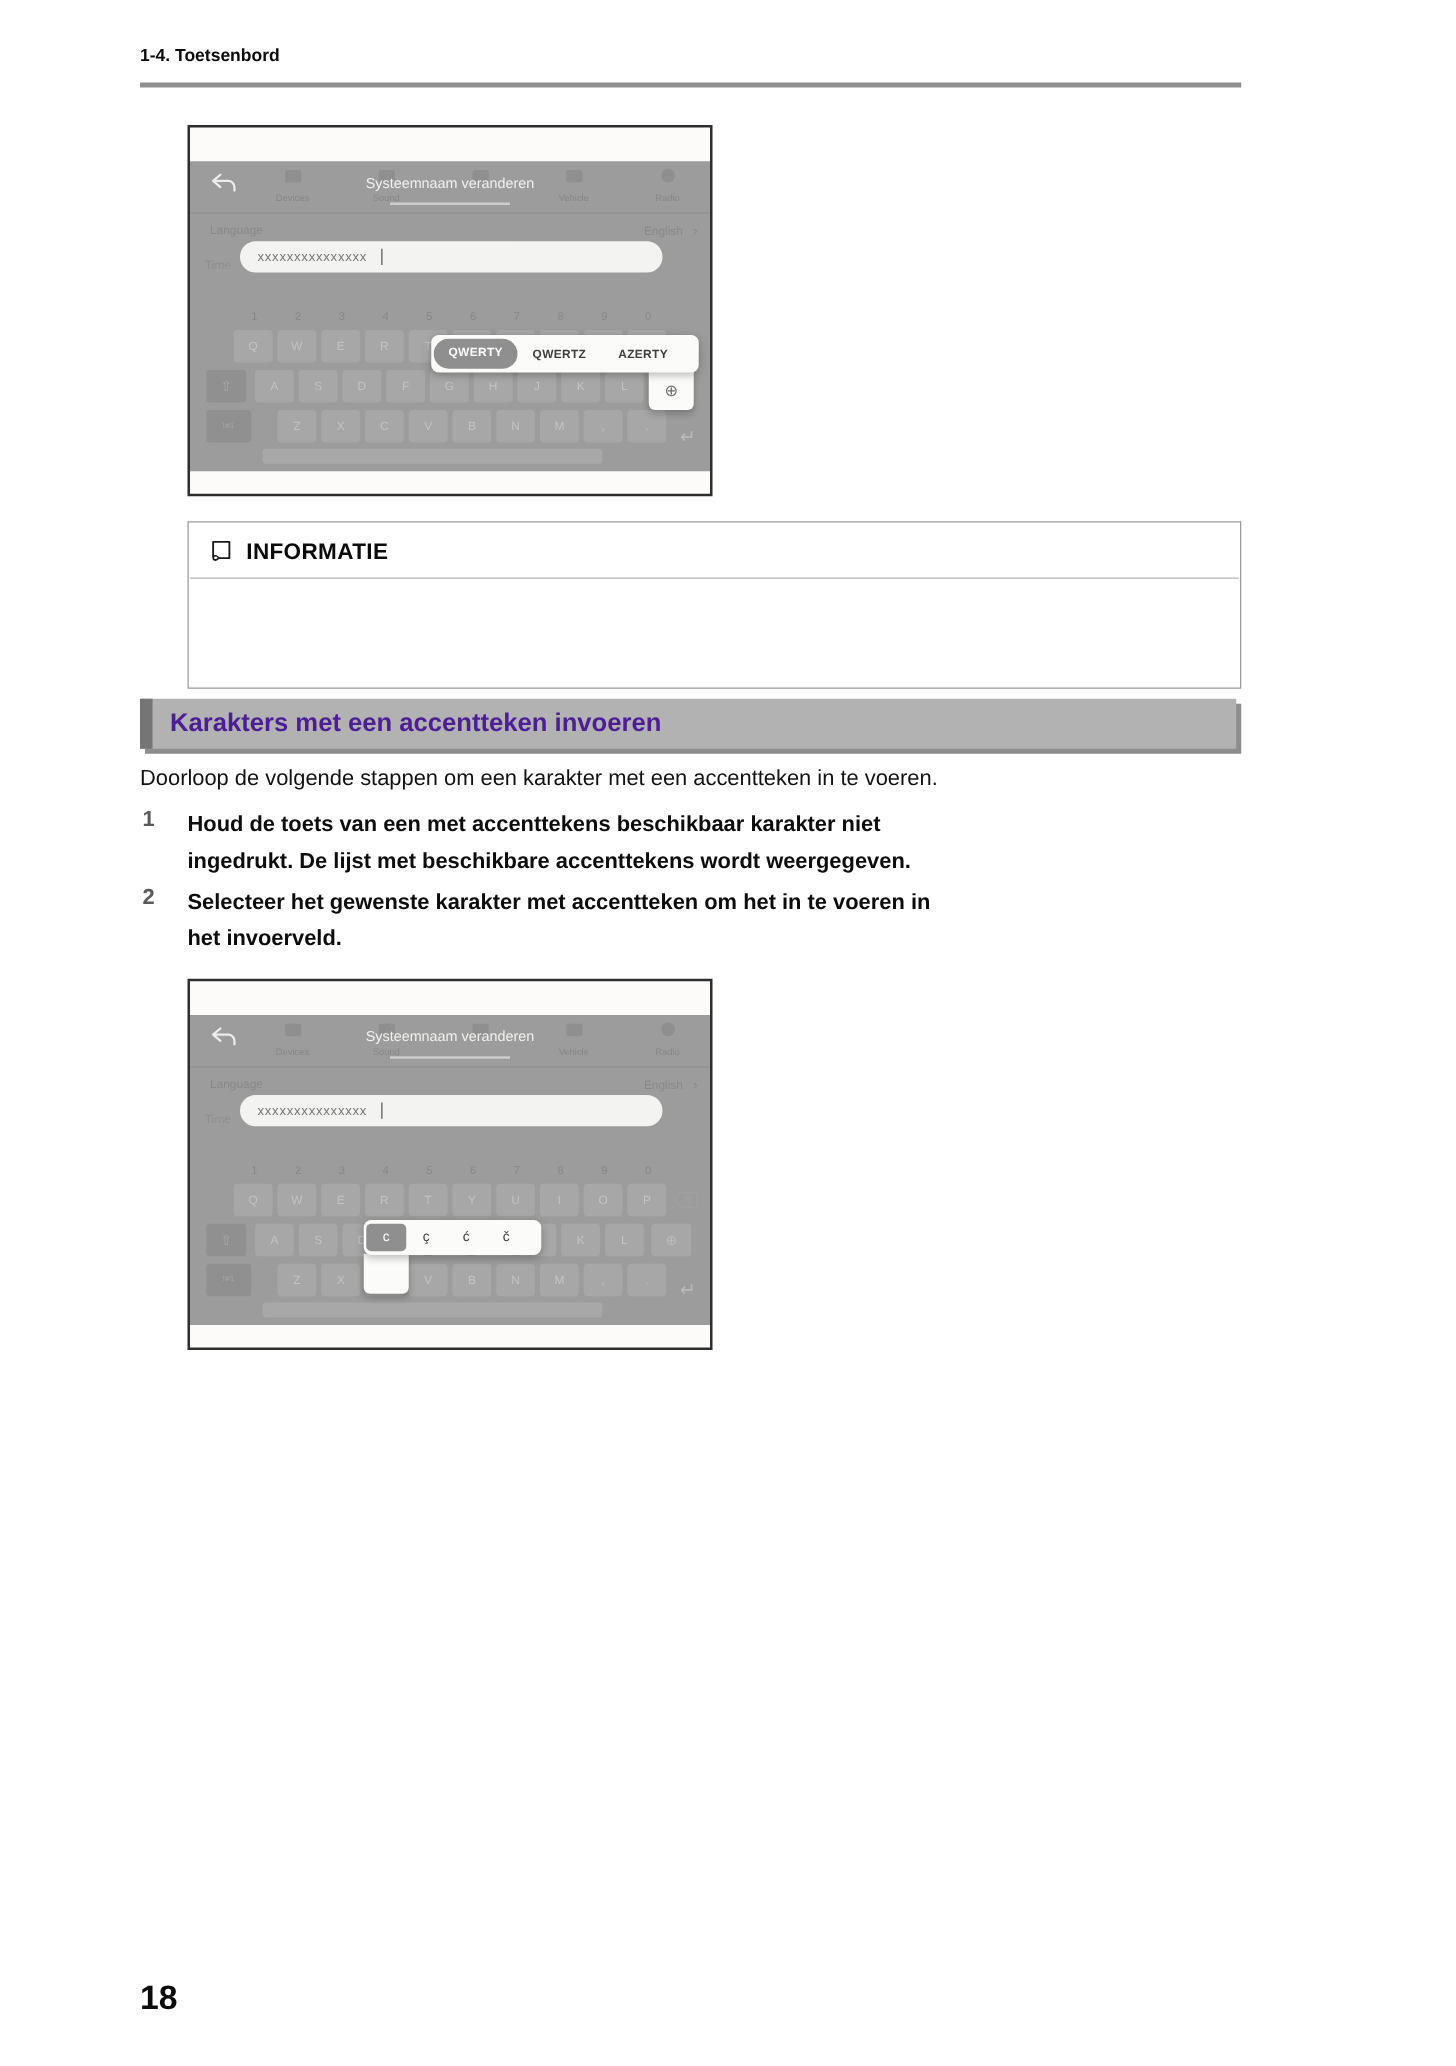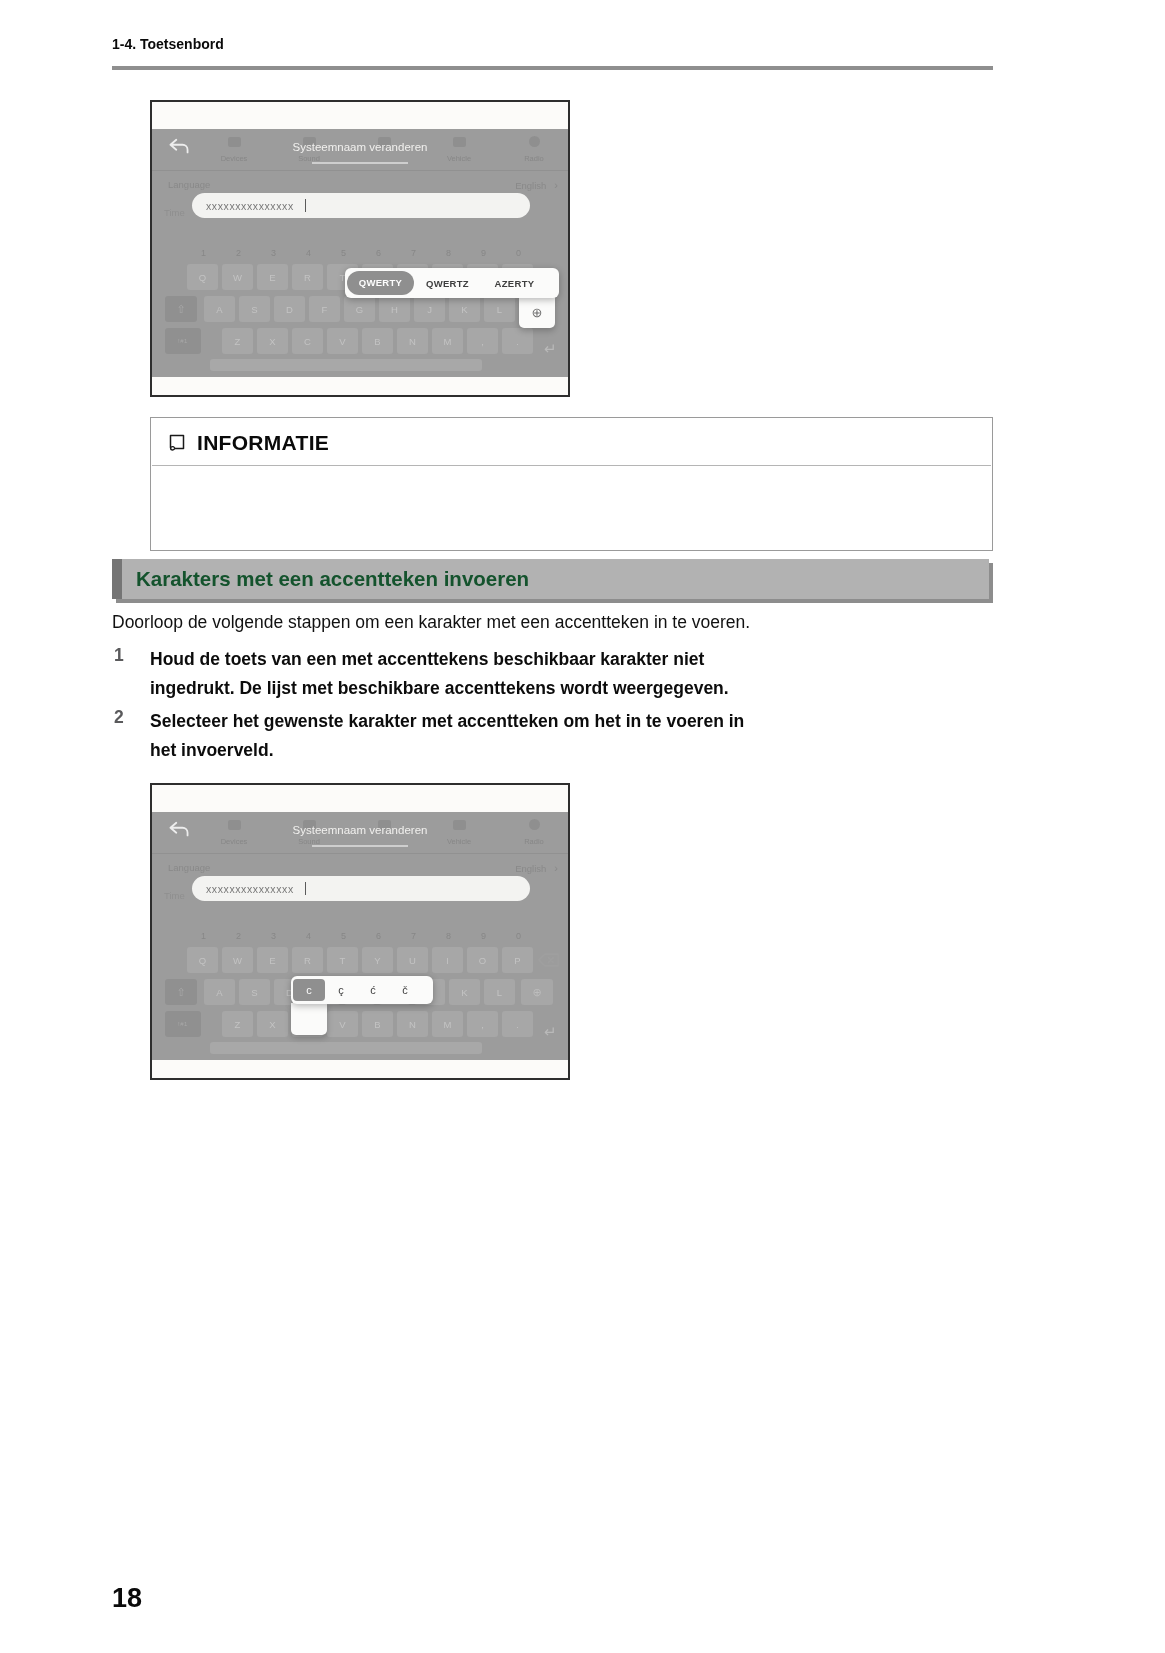--- a/index.html
+++ b/index.html
@@ -7,28 +7,28 @@
   .page{position:relative;width:1165px;height:1653px;background:#fff;overflow:hidden;}
 
   
   .doc-header{position:absolute;left:112px;top:36px;font-size:14px;font-weight:bold;color:#0a0a0a;}
   .doc-rule{position:absolute;left:112px;top:66px;width:881px;height:4px;background:#8f8f8f;}
   .page-number{position:absolute;left:112px;top:1583px;font-size:27px;font-weight:bold;color:#0a0a0a;}
 
   
   .info-box{position:absolute;left:150px;top:417px;width:843px;height:134px;border:1.5px solid #9a9a9a;box-sizing:border-box;background:#fff;}
   .info-head{display:flex;align-items:center;gap:10px;padding:13px 16px 10px 16px;}
-  .info-title{font-size:21px;font-weight:bold;letter-spacing:.3px;color:#0a0a0a;}
+  .info-title{font-size:18px;font-weight:bold;letter-spacing:.3px;color:#0a0a0a;}
   .info-div{height:1px;background:#b5b5b5;margin:0 1px;}
   .info-body{padding:11px 16px;font-size:17px;line-height:1.55;color:#141414;white-space:pre-line;}
 
   
   .section-bar{position:absolute;left:112px;top:559px;width:877px;height:40px;background:#b2b2b2;box-shadow:4px 4px 0 #8d8d8d;}
   .section-accent{position:absolute;left:0;top:0;width:10px;height:100%;background:#757575;}
-  .section-title{position:absolute;left:24px;top:0;line-height:40px;font-size:20.5px;font-weight:bold;color:#14532d;}
+  .section-title{position:absolute;left:24px;top:0;line-height:40px;font-size:20.5px;font-weight:bold;color:#4c1d95;}
   .intro{position:absolute;left:112px;top:612px;width:880px;font-size:17.5px;color:#111;}
   .step{position:absolute;left:112px;width:880px;}
   .step-num{position:absolute;left:2px;top:0;font-size:17.5px;font-weight:bold;color:#5a5a5c;}
   .step-text{position:absolute;left:38px;top:0;width:810px;font-size:17.5px;font-weight:bold;line-height:1.66;color:#0c0c0c;white-space:pre-line;}
   .step1{top:645px;} .step2{top:707px;}
 
   
   .frame{position:absolute;left:150px;width:420px;height:297px;background:#fcfbf9;border:2px solid #2e2e2e;box-sizing:border-box;}
   .frame1{top:100px;} .frame2{top:783px;}
   .panel{position:absolute;left:0;top:27px;width:416px;height:248px;background:#9c9c9c;overflow:hidden;}

